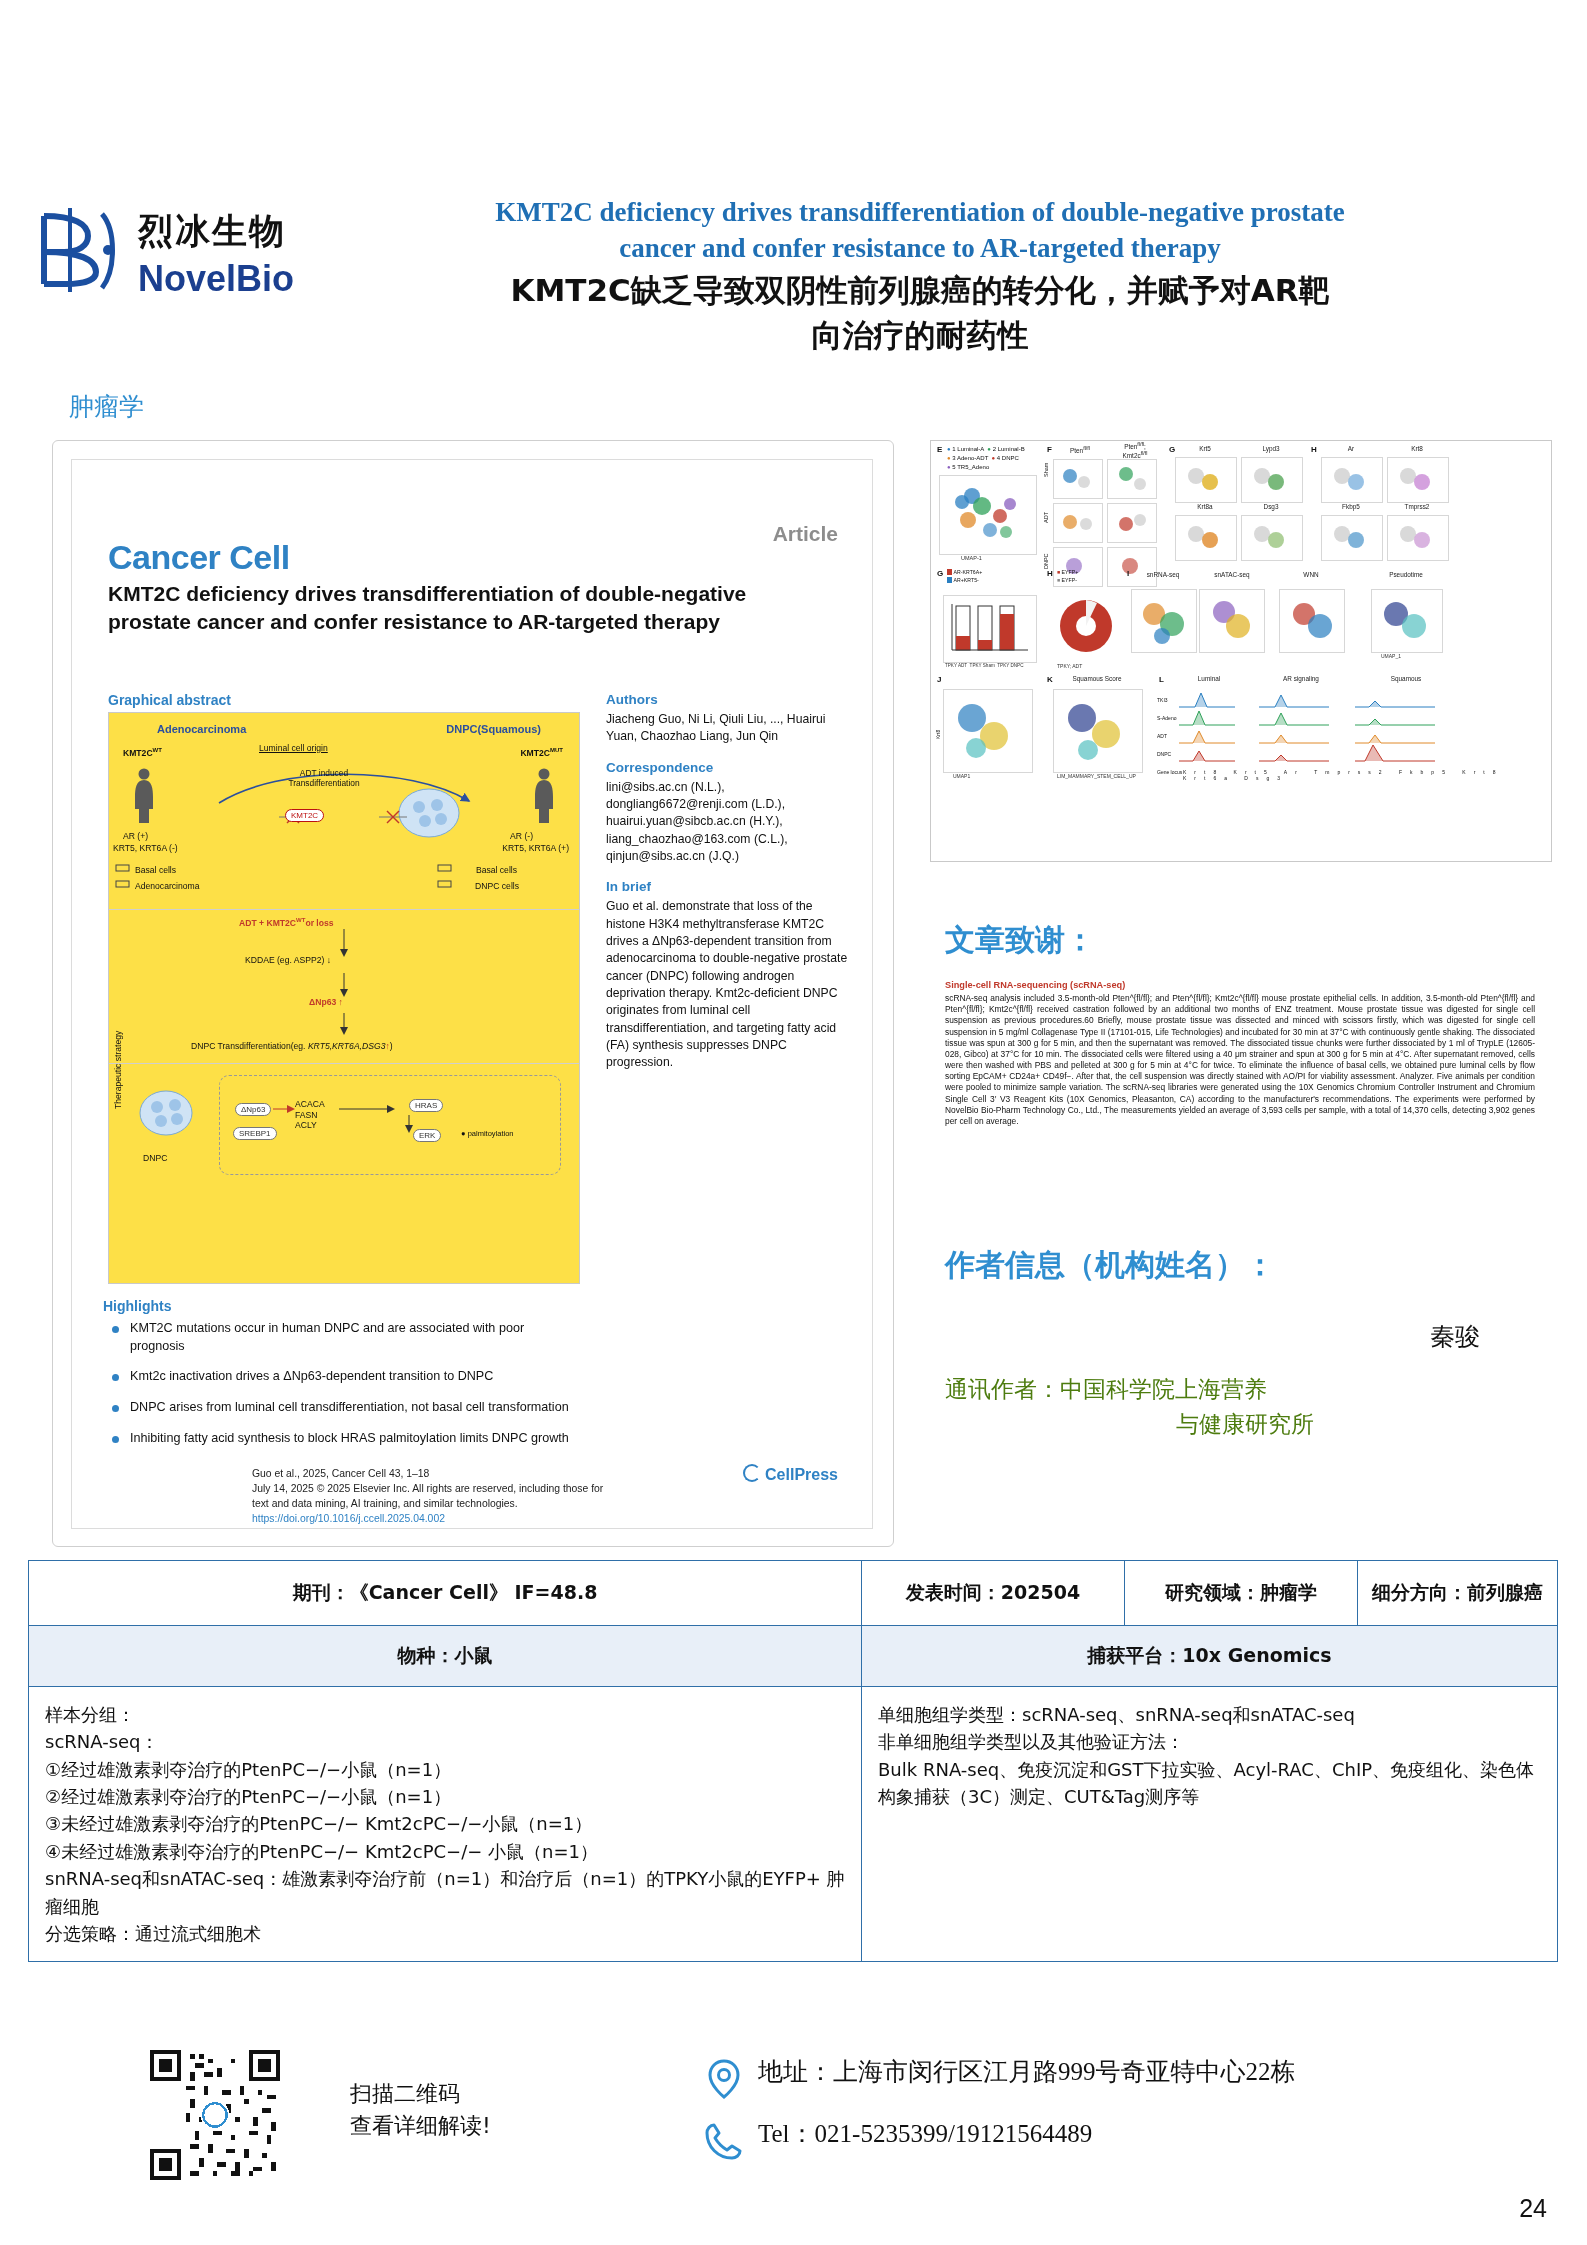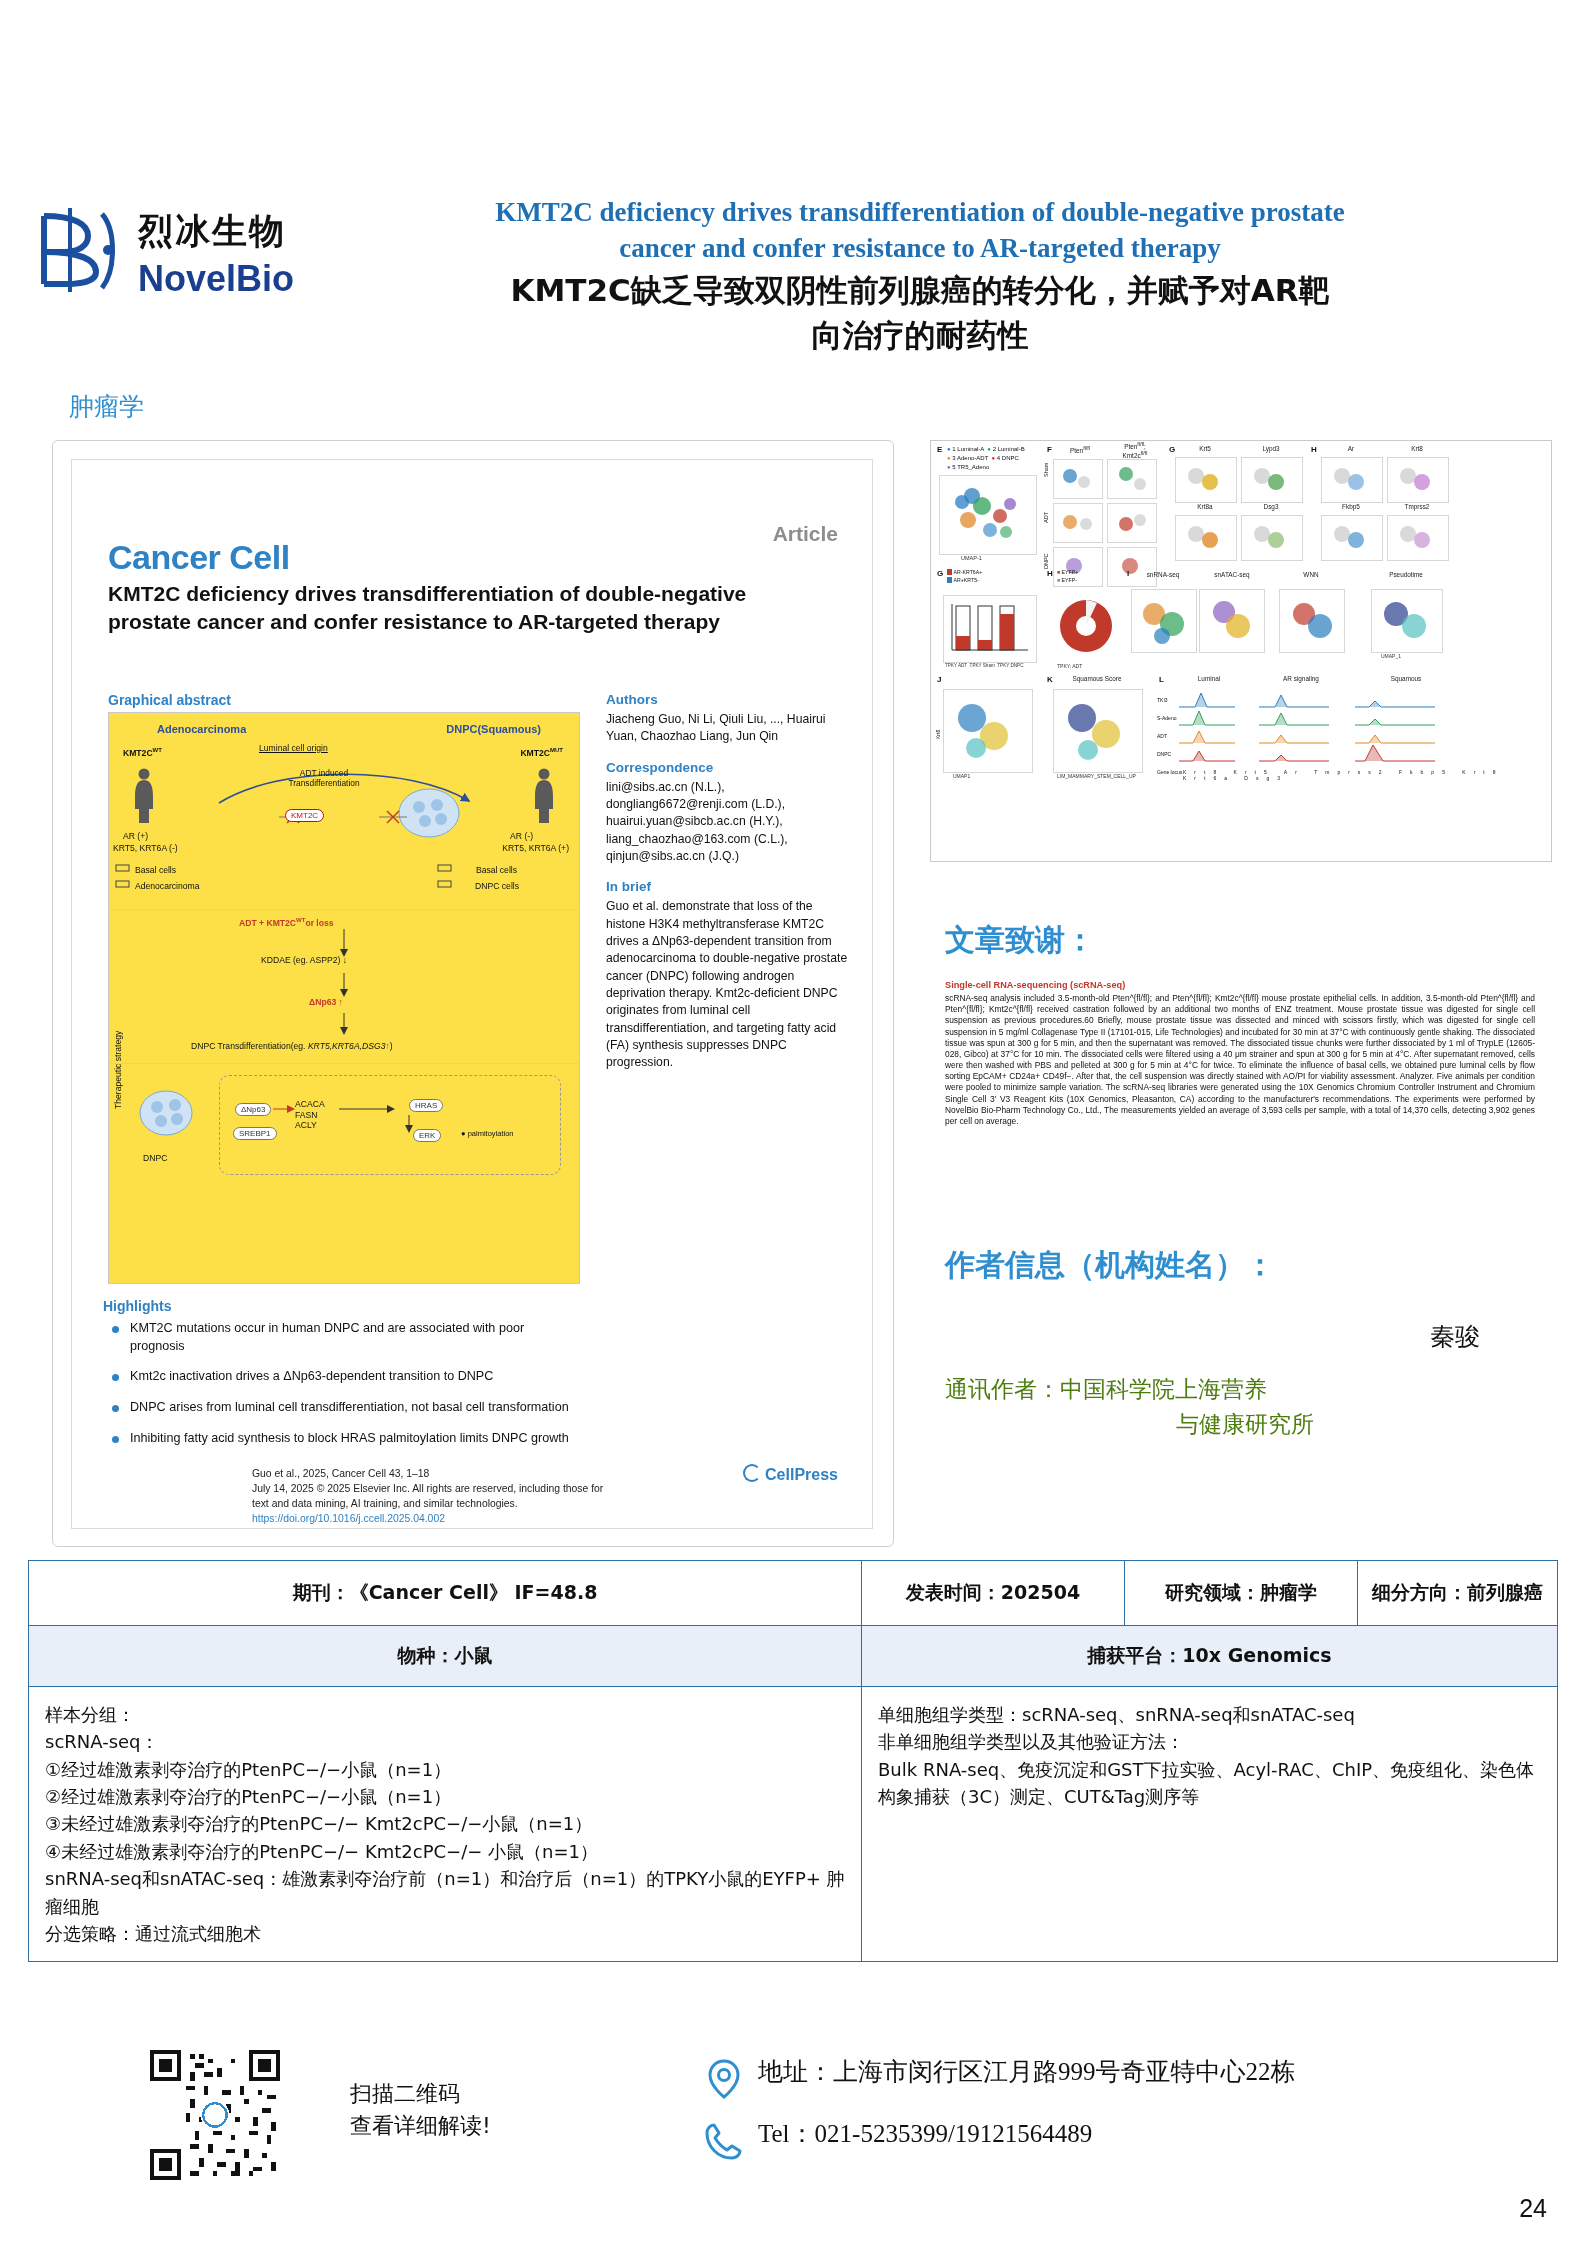--- a/index.html
+++ b/index.html
@@ -199,21 +199,21 @@
           <span>ADT + KMT2C</span><sup style="font-size:6px;">WT</sup><span>or loss</span>
         </div>
         <svg style="position:absolute;left:230px;top:216px;width:10px;height:120px;" viewBox="0 0 10 120">
           <line x1="5" y1="0" x2="5" y2="22" stroke="#333"></line>
             <path d="M1,20 L5,28 L9,20Z" fill="#333"></path>
           <line x1="5" y1="44" x2="5" y2="62" stroke="#333"></line>
             <path d="M1,60 L5,68 L9,60Z" fill="#333"></path>
           <line x1="5" y1="84" x2="5" y2="100" stroke="#333"></line>
             <path d="M1,98 L5,106 L9,98Z" fill="#333"></path>
         </svg>
-        <div class="ga-s" style="left:136px;top:242px;margin-left:16px;">KDDAE (eg. ASPP2) ↓</div>
+        <div class="ga-s" style="left:136px;top:242px;">KDDAE (eg. ASPP2) ↓</div>
         <div class="ga-s" style="left:200px;top:284px;"><span style="color:#c0392b;font-weight:bold;">ΔNp63 <span style="color:#c0392b;">↑</span></span></div>
         <div class="ga-s" style="left:82px;top:328px;">DNPC Transdifferentiation(eg. <i>KRT5,KRT6A,DSG3</i><span style="color:#c0392b;">↑</span>)</div>
 
         <div class="ga-sep" style="top:350px;"></div>
 
         <div class="ther">Therapeutic strategy</div>
 
         <svg style="position:absolute;left:22px;top:368px;width:70px;height:70px;" viewBox="0 0 70 70">
           <ellipse cx="35" cy="32" rx="26" ry="22" fill="#cfe3f5" stroke="#7aa9d6"></ellipse>
           <circle cx="26" cy="26" r="6" fill="#9ec4e8"></circle>

